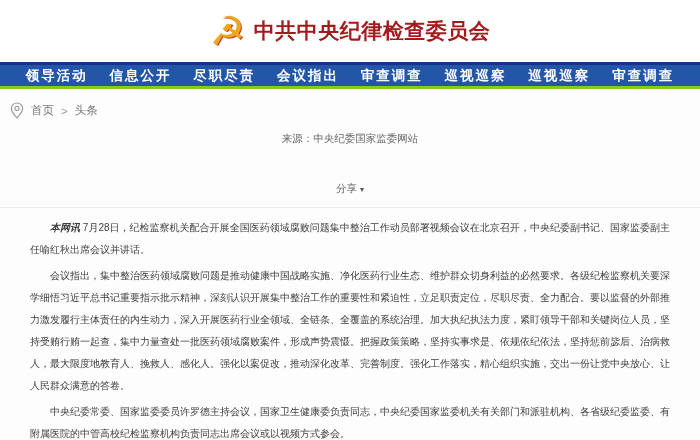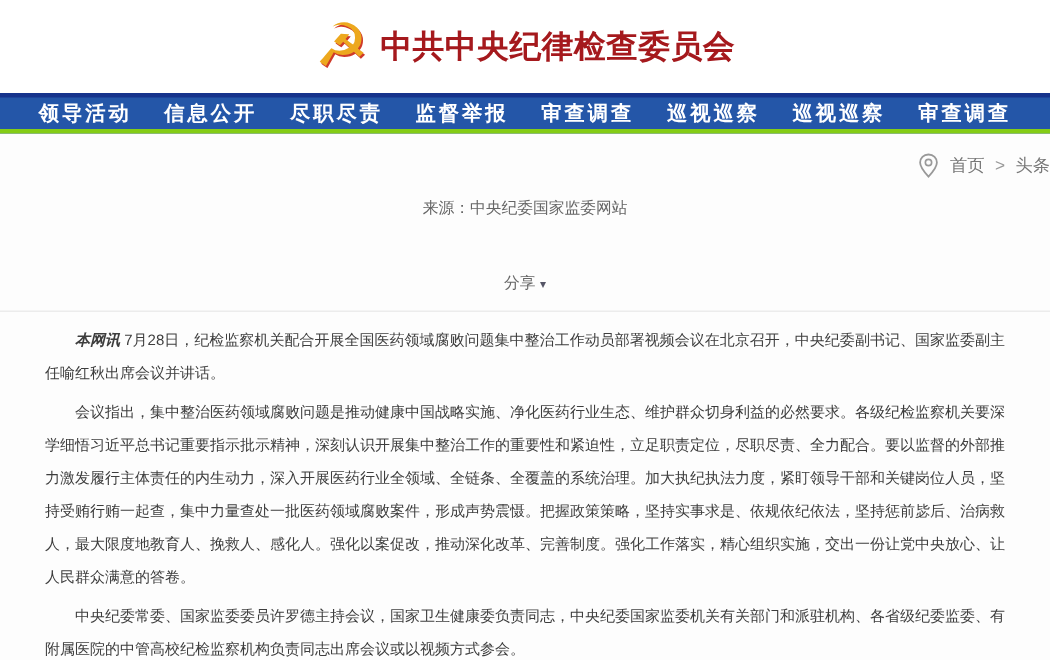--- a/index.html
+++ b/index.html
@@ -32,21 +32,21 @@
     padding:0 4px;
   }
   .nav-item {
     color:#ffffff; font-size:13.5px; font-weight:bold;
     letter-spacing:2px; cursor:pointer; white-space:nowrap;
   }
   
   .breadcrumb {
     display:flex; align-items:center; gap:7px;
     padding:13px 0 0 10px;
-    font-size:11.5px; color:#777;justify-content:flex-end;
+    font-size:11.5px; color:#777;
   }
   .crumb { cursor:pointer; }
   .crumb-sep { color:#999; }
   .pin-icon { display:inline-flex; }
   
   .article-title {
     text-align:center;
     font-size:14.5px; font-weight:bold; color:#2d5c7f;
     margin:13px 8px 0; line-height:1.45;
   }
@@ -71,21 +71,21 @@
   <div class="org">
     <span class="party-emblem">☭</span>
     <span class="org-name n1">中共中央纪律检查委员会</span>
   </div>
 </div>
 
 <div class="nav">
   <span class="nav-item">领导活动</span>
   <span class="nav-item">信息公开</span>
   <span class="nav-item">尽职尽责</span>
-  <span class="nav-item">监督举报</span>
+  <span class="nav-item">会议指出</span>
   <span class="nav-item">审查调查</span>
   <span class="nav-item">巡视巡察</span>
   <span class="nav-item">巡视巡察</span>
   <span class="nav-item">审查调查</span>
 </div>
 
 <div class="breadcrumb">
   <span class="pin-icon">
     <svg width="14" height="17" viewBox="0 0 14 17" fill="none">
       <path d="M7 1 C3.7 1 1.4 3.4 1.4 6.4 C1.4 9.8 7 15.8 7 15.8 C7 15.8 12.6 9.8 12.6 6.4 C12.6 3.4 10.3 1 7 1 Z" stroke="#999" stroke-width="1.2"></path>

